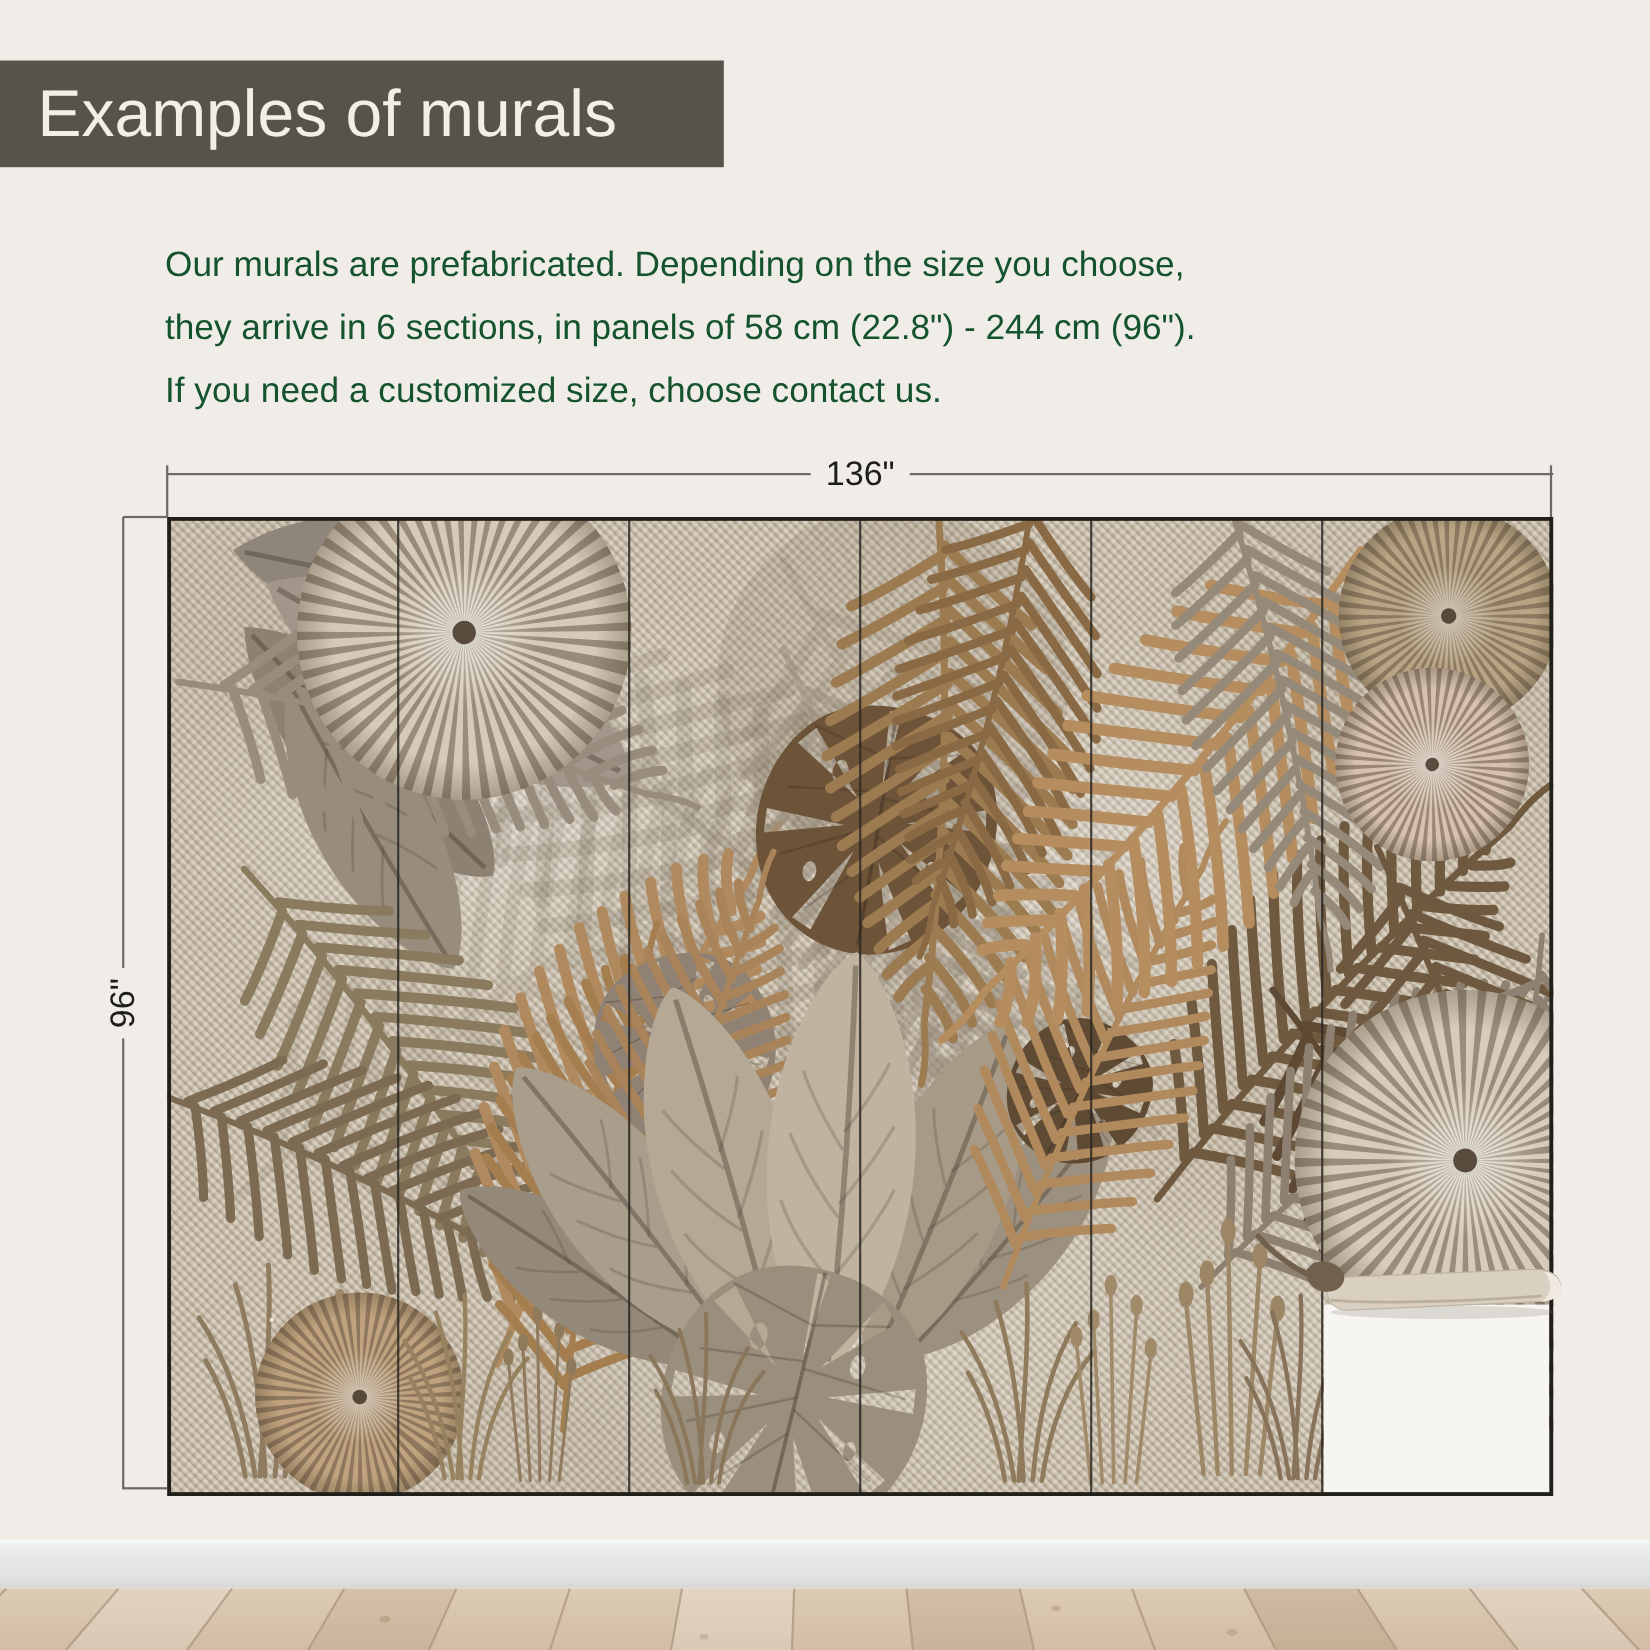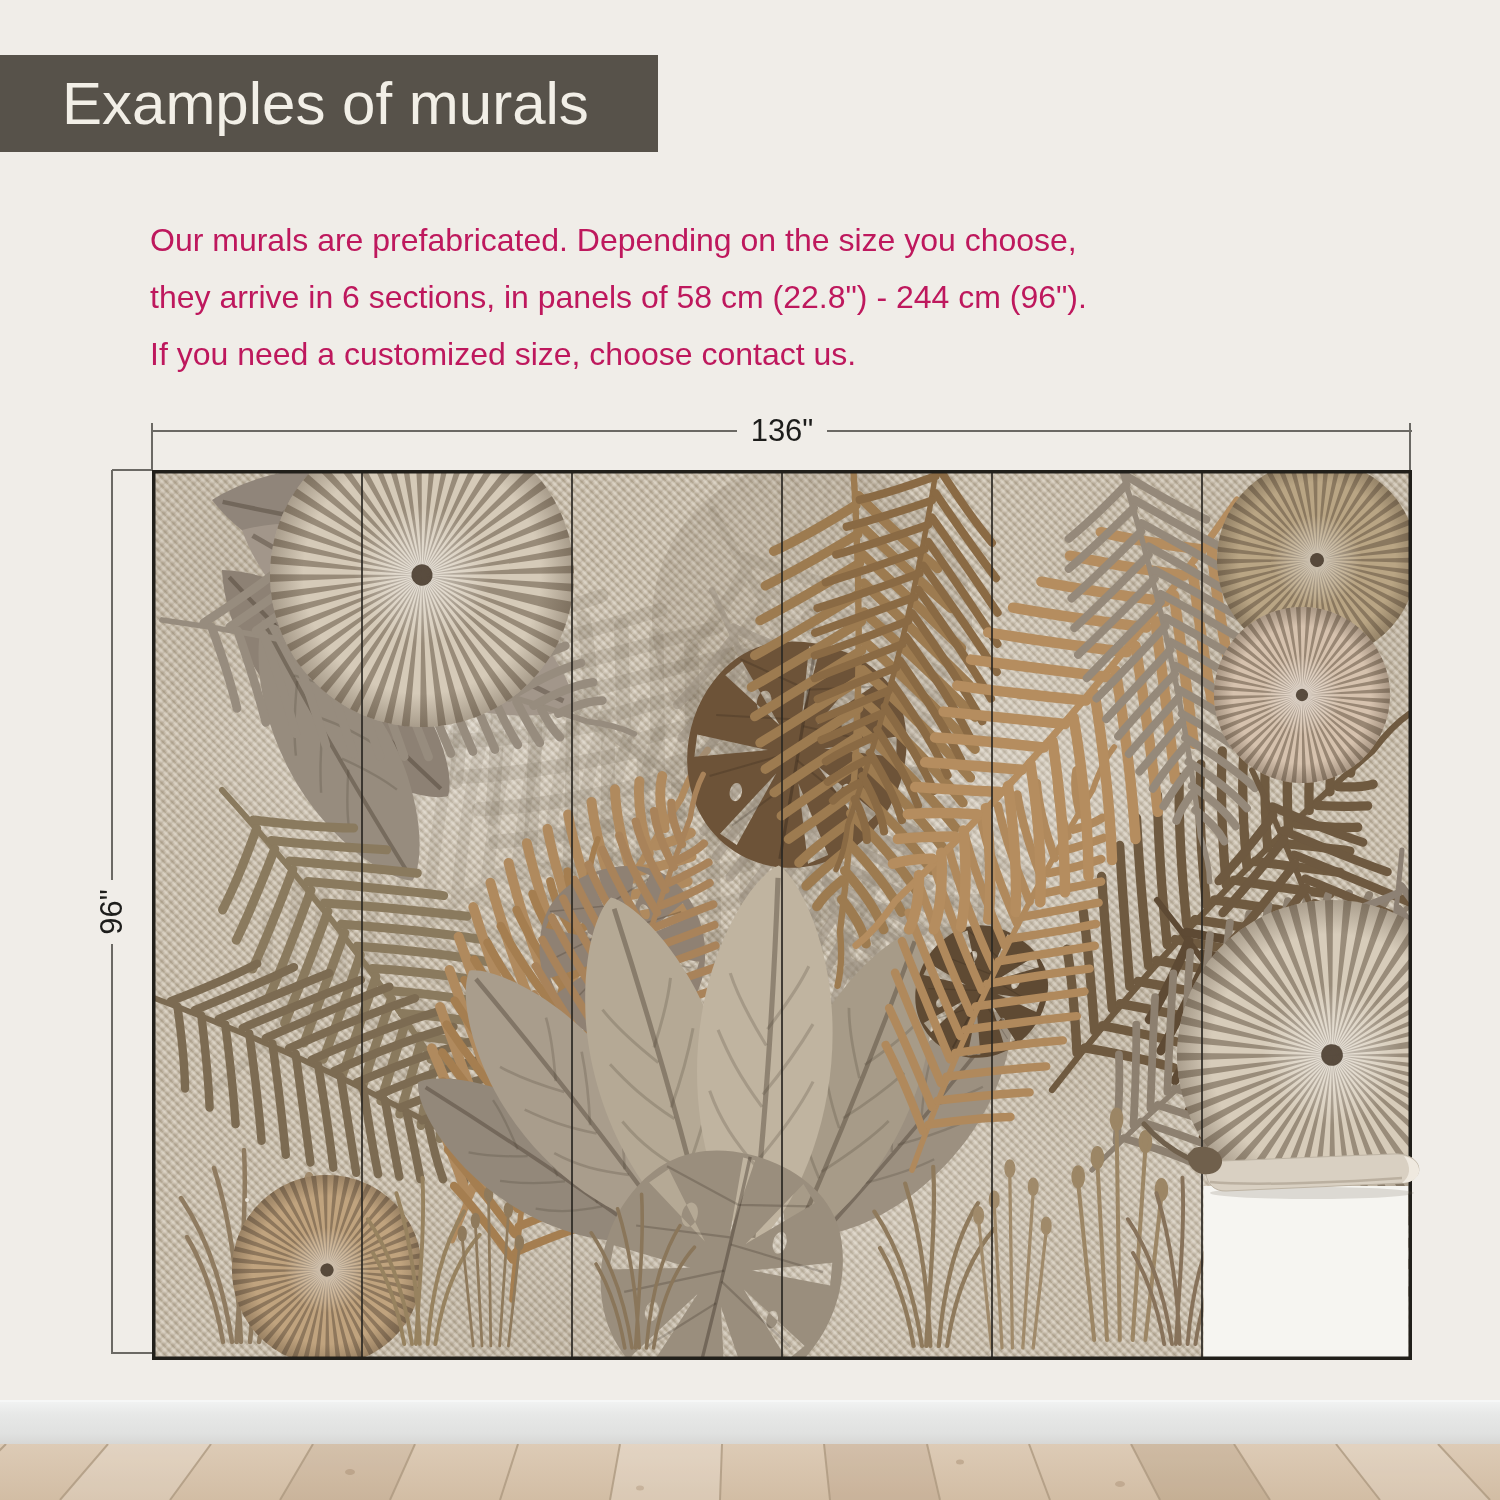--- a/index.html
+++ b/index.html
@@ -4,29 +4,29 @@
 <style>
   html,body{margin:0;padding:0;}
   #stage{
     position:relative; width:1500px; height:1500px; overflow:hidden;
     background:#f0ede8;
     font-family:"Liberation Sans", sans-serif;
   }
   
   .banner{
     position:absolute; left:0; top:55px; width:658px; height:97px;
-    background:#57524a; display:flex; align-items:center; padding-left:62px;
+    background:#57524a; display:flex; align-items:center; padding-left:34px;
     box-sizing:border-box;
   }
   .banner-title{
     color:#f2efe7; font-size:60px; letter-spacing:0px; white-space:nowrap;
   }
   
   .desc{
-    position:absolute; left:150px; top:212px; color:#be185d;
+    position:absolute; left:150px; top:212px; color:#14532d;
     font-size:32px; line-height:57px; white-space:nowrap;
   }
   
   .dim-h{
     position:absolute; left:152px; top:415px; width:1260px; height:32px;
     display:flex; align-items:center;
   }
   .dim-h .seg{flex:1; height:2px; background:#6b6964;}
   .dim-label{
     color:#1d1d1b; font-size:31px; padding:0 14px; white-space:nowrap;

